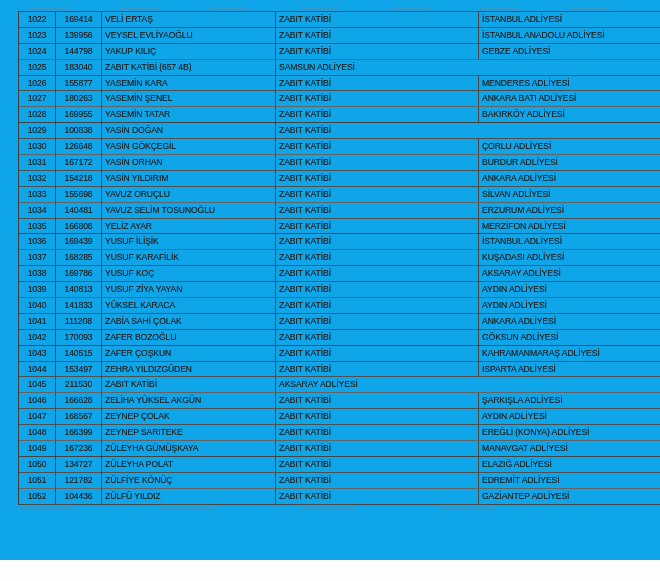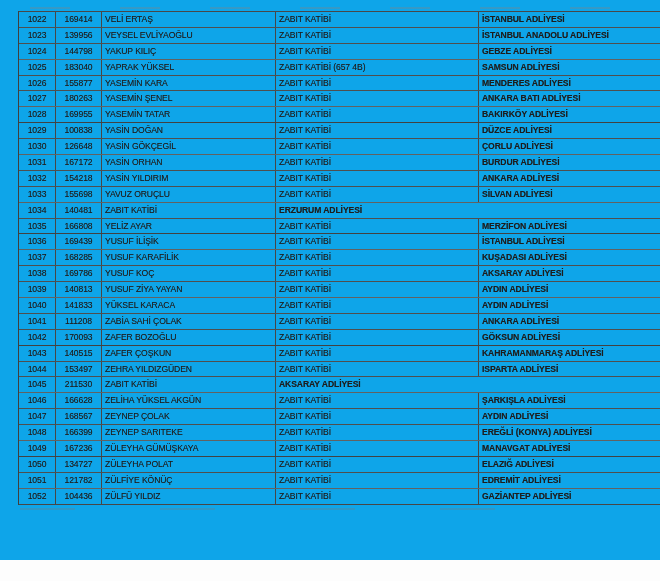--- a/index.html
+++ b/index.html
@@ -65,21 +65,21 @@
     font-size: 8.6px;
     line-height: 14.9px;
     color: #1d1d1d;
     letter-spacing: -0.1px;
     text-shadow: 0 0 0.5px rgba(45,45,45,0.55);
     border-right: 1px solid #474747;
     padding: 0 2px;
   }
   .pcell.center { text-align: center; }
   .pcell.left   { text-align: left; padding-left: 3px; }
-  .pcell:last-child { border-right: none; font-weight: bold; }
+  .pcell:last-child { border-right: none; }
 </style>
 </head>
 <body>
 
 <div class="sheet">
   <div class="scan-artifact-top"></div>
   <div class="ptable" id="ptable">
       <div class="prow">
         <div class="pcell center">1022</div>
         <div class="pcell center">169414</div>
@@ -97,21 +97,20 @@
       <div class="prow">
         <div class="pcell center">1024</div>
         <div class="pcell center">144798</div>
         <div class="pcell left">YAKUP KILIÇ</div>
         <div class="pcell left">ZABIT KATİBİ</div>
         <div class="pcell left">GEBZE ADLİYESİ</div>
       </div>
       <div class="prow">
         <div class="pcell center">1025</div>
         <div class="pcell center">183040</div>
-        <div class="pcell left">YAPRAK YÜKSEL</div>
         <div class="pcell left">ZABIT KATİBİ (657 4B)</div>
         <div class="pcell left">SAMSUN ADLİYESİ</div>
       </div>
       <div class="prow">
         <div class="pcell center">1026</div>
         <div class="pcell center">155877</div>
         <div class="pcell left">YASEMİN KARA</div>
         <div class="pcell left">ZABIT KATİBİ</div>
         <div class="pcell left">MENDERES ADLİYESİ</div>
       </div>
@@ -127,21 +126,20 @@
         <div class="pcell center">169955</div>
         <div class="pcell left">YASEMİN TATAR</div>
         <div class="pcell left">ZABIT KATİBİ</div>
         <div class="pcell left">BAKIRKÖY ADLİYESİ</div>
       </div>
       <div class="prow">
         <div class="pcell center">1029</div>
         <div class="pcell center">100838</div>
         <div class="pcell left">YASİN DOĞAN</div>
         <div class="pcell left">ZABIT KATİBİ</div>
-        <div class="pcell left">DÜZCE ADLİYESİ</div>
       </div>
       <div class="prow">
         <div class="pcell center">1030</div>
         <div class="pcell center">126648</div>
         <div class="pcell left">YASİN GÖKÇEGİL</div>
         <div class="pcell left">ZABIT KATİBİ</div>
         <div class="pcell left">ÇORLU ADLİYESİ</div>
       </div>
       <div class="prow">
         <div class="pcell center">1031</div>
@@ -160,20 +158,21 @@
       <div class="prow">
         <div class="pcell center">1033</div>
         <div class="pcell center">155698</div>
         <div class="pcell left">YAVUZ ORUÇLU</div>
         <div class="pcell left">ZABIT KATİBİ</div>
         <div class="pcell left">SİLVAN ADLİYESİ</div>
       </div>
       <div class="prow">
         <div class="pcell center">1034</div>
         <div class="pcell center">140481</div>
+        <div class="pcell left">YAVUZ SELİM TOSUNOĞLU</div>
         <div class="pcell left">ZABIT KATİBİ</div>
         <div class="pcell left">ERZURUM ADLİYESİ</div>
       </div>
       <div class="prow">
         <div class="pcell center">1035</div>
         <div class="pcell center">166808</div>
         <div class="pcell left">YELİZ AYAR</div>
         <div class="pcell left">ZABIT KATİBİ</div>
         <div class="pcell left">MERZİFON ADLİYESİ</div>
       </div>

